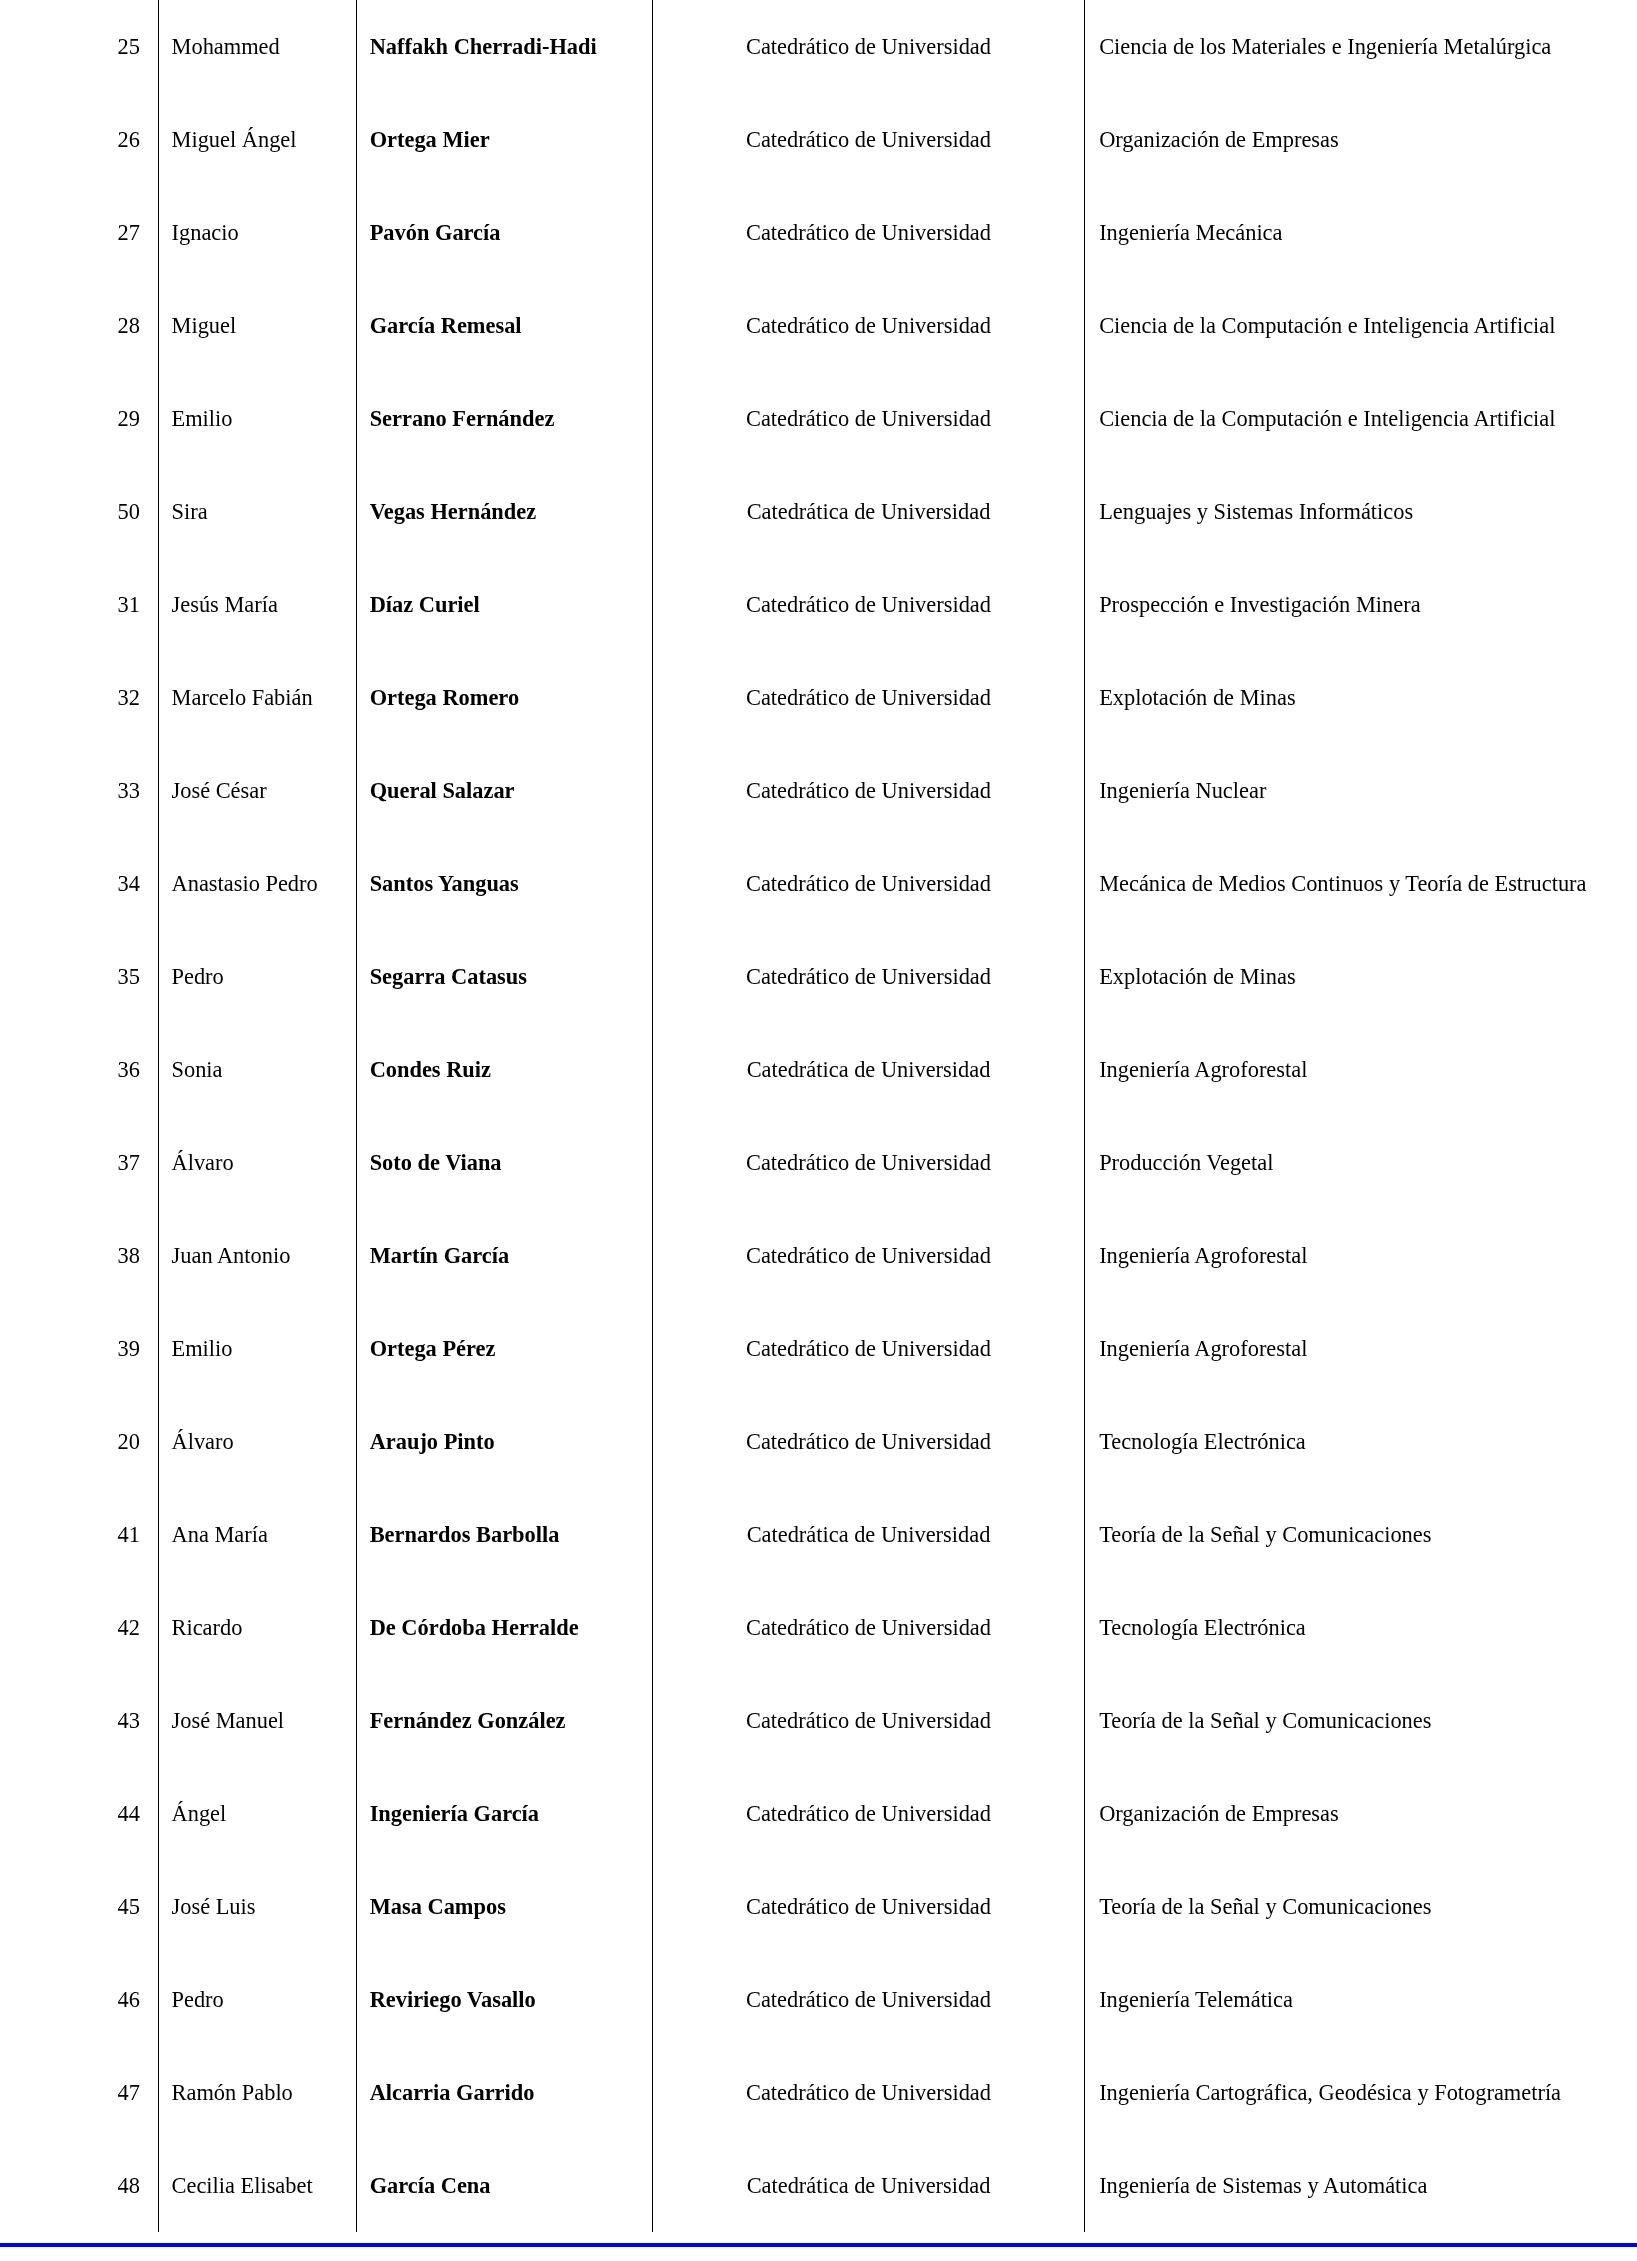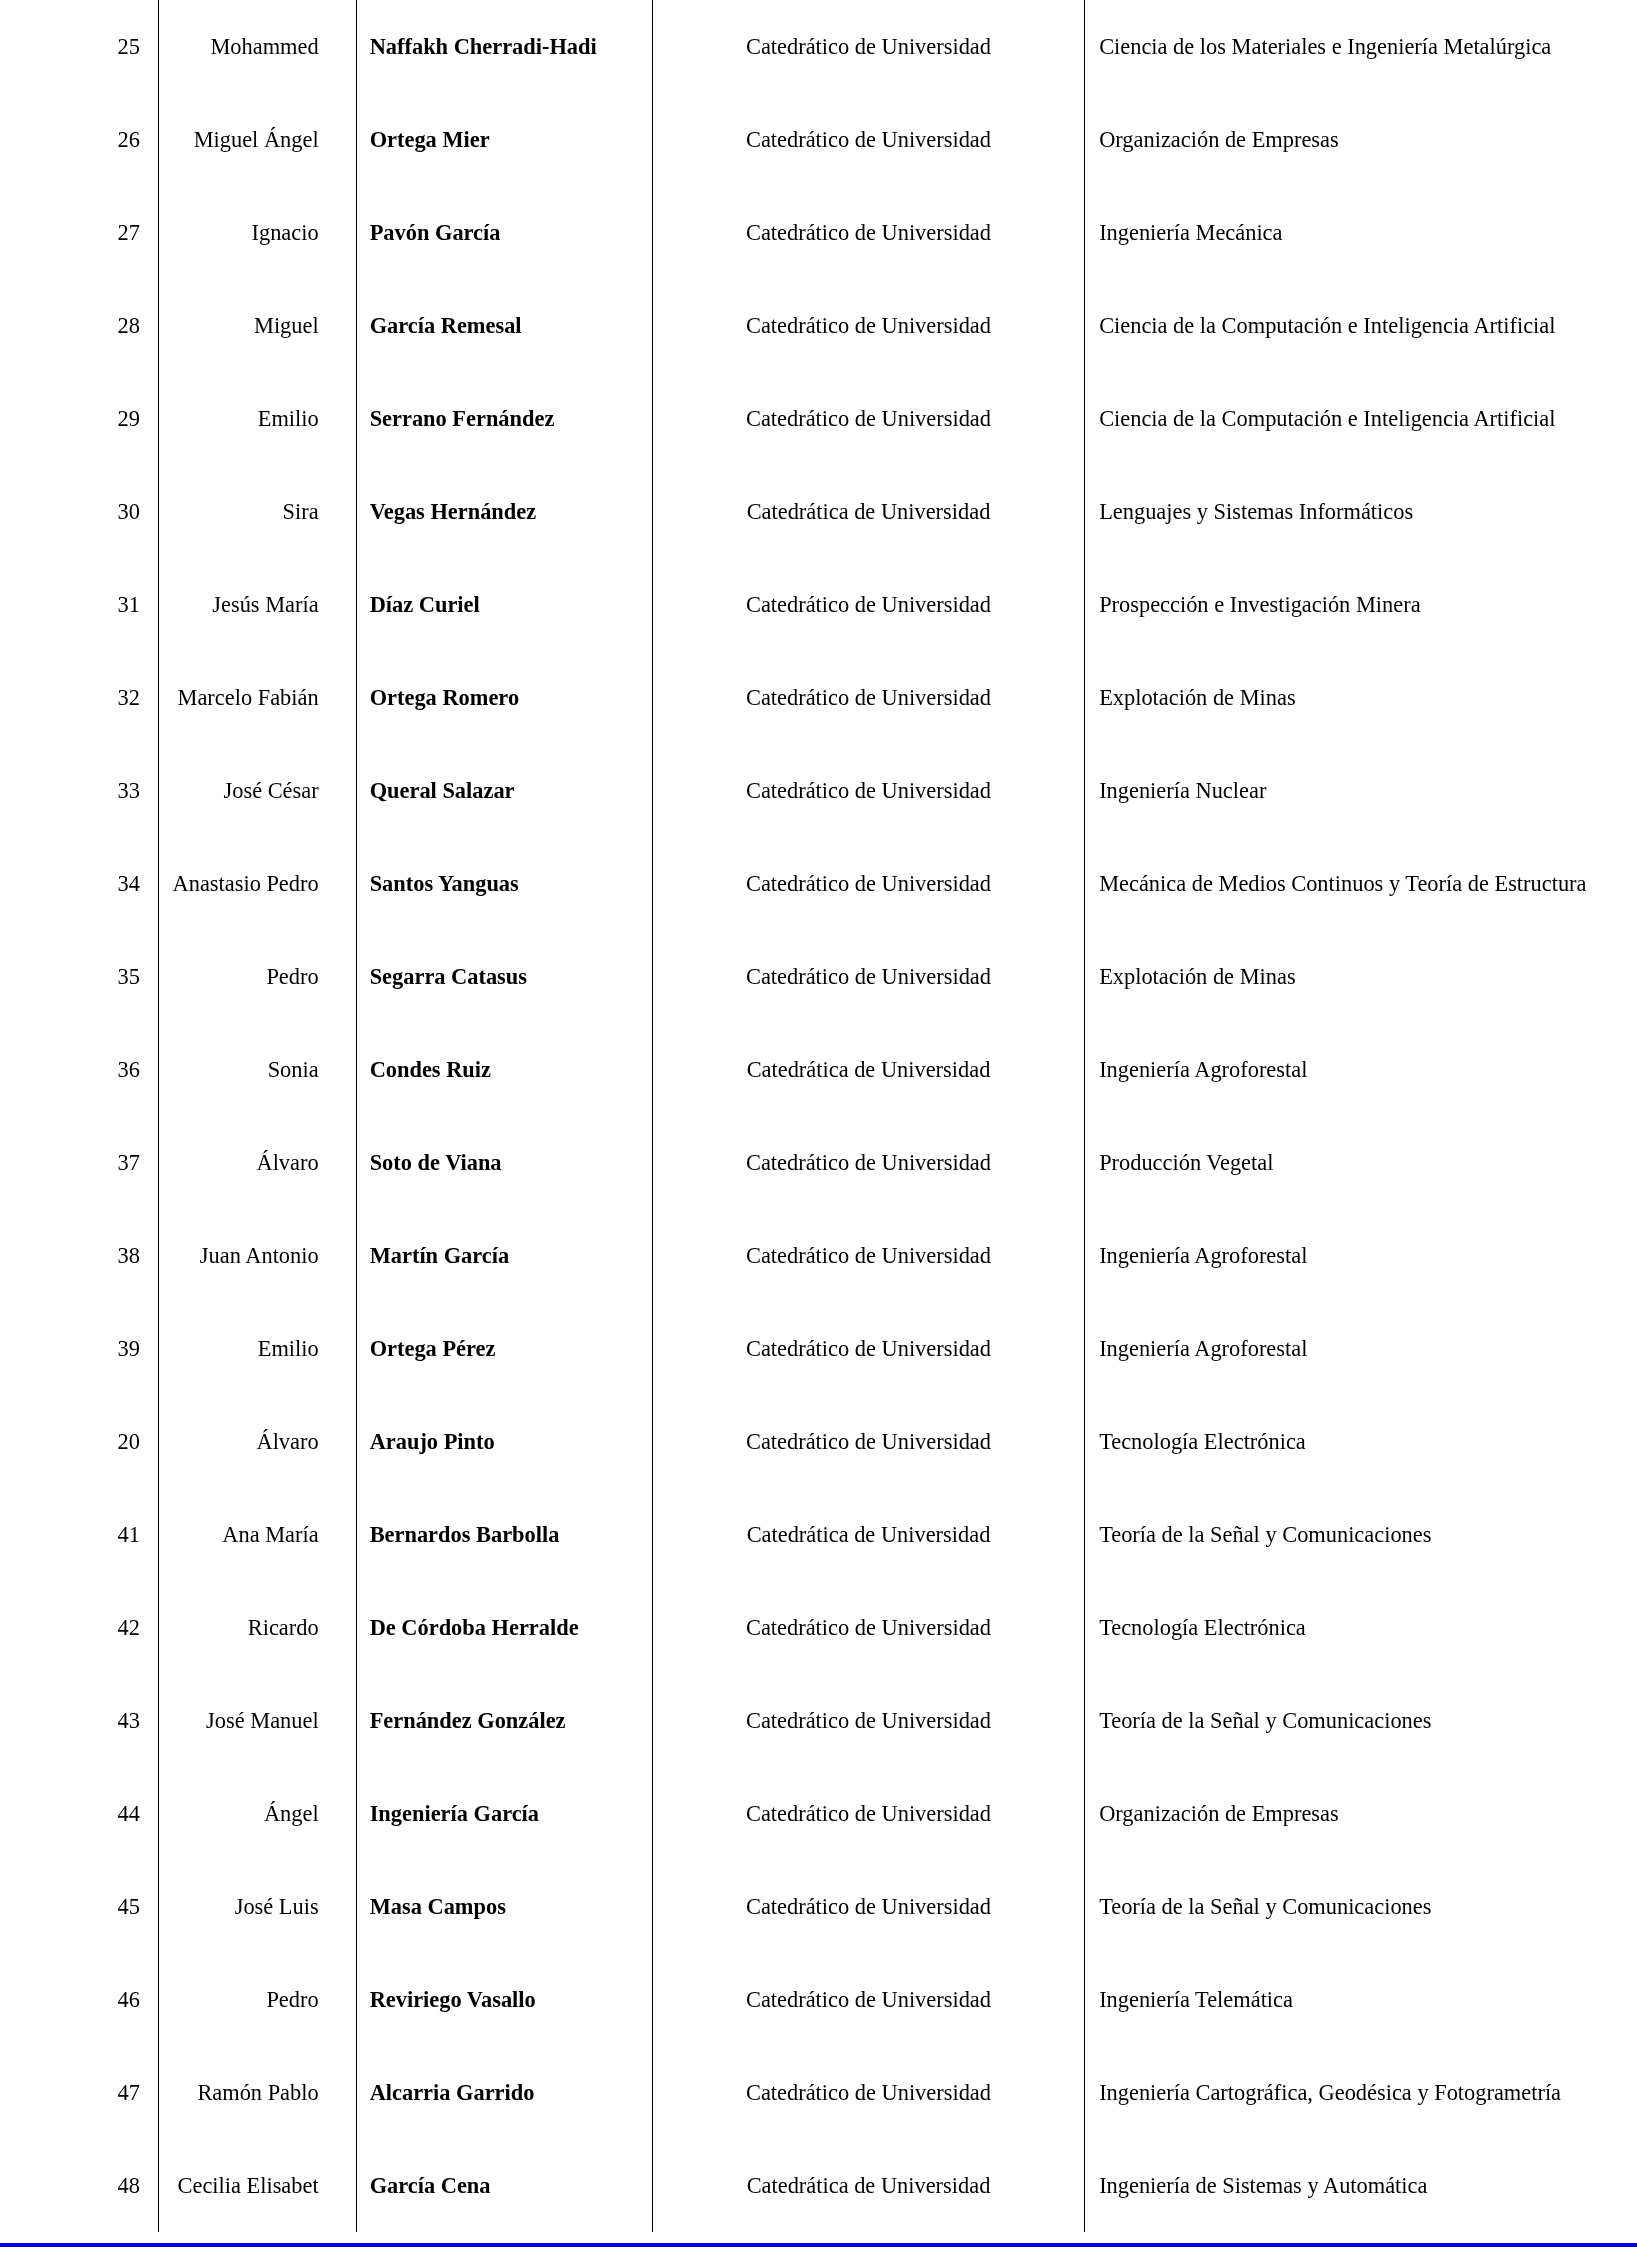--- a/index.html
+++ b/index.html
@@ -31,21 +31,20 @@
     overflow: hidden;
   }
   tr.frow { height: 93px; }
   .c-num {
     text-align: center;
     padding: 0 4.6px;
   }
   .c-first {
     border-left: 1.5px solid #000000;
     padding: 0 37px 0 13px;
-    text-align: right;
   }
   .c-last {
     border-left: 1.5px solid #000000;
     padding: 0 9.3px 0 13px;
     font-weight: bold;
   }
   .c-pos {
     border-left: 1.5px solid #000000;
     text-align: center;
     padding: 0 19px;
@@ -106,21 +105,21 @@
     <td class="c-area">Ciencia de la Computación e Inteligencia Artificial</td>
   </tr>
         <tr class="frow">
     <td class="c-num">29</td>
     <td class="c-first">Emilio</td>
     <td class="c-last">Serrano Fernández</td>
     <td class="c-pos">Catedrático de Universidad</td>
     <td class="c-area">Ciencia de la Computación e Inteligencia Artificial</td>
   </tr>
         <tr class="frow">
-    <td class="c-num">30</td>
+    <td class="c-num">50</td>
     <td class="c-first">Sira</td>
     <td class="c-last">Vegas Hernández</td>
     <td class="c-pos">Catedrática de Universidad</td>
     <td class="c-area">Lenguajes y Sistemas Informáticos</td>
   </tr>
         <tr class="frow">
     <td class="c-num">31</td>
     <td class="c-first">Jesús María</td>
     <td class="c-last">Díaz Curiel</td>
     <td class="c-pos">Catedrático de Universidad</td>

